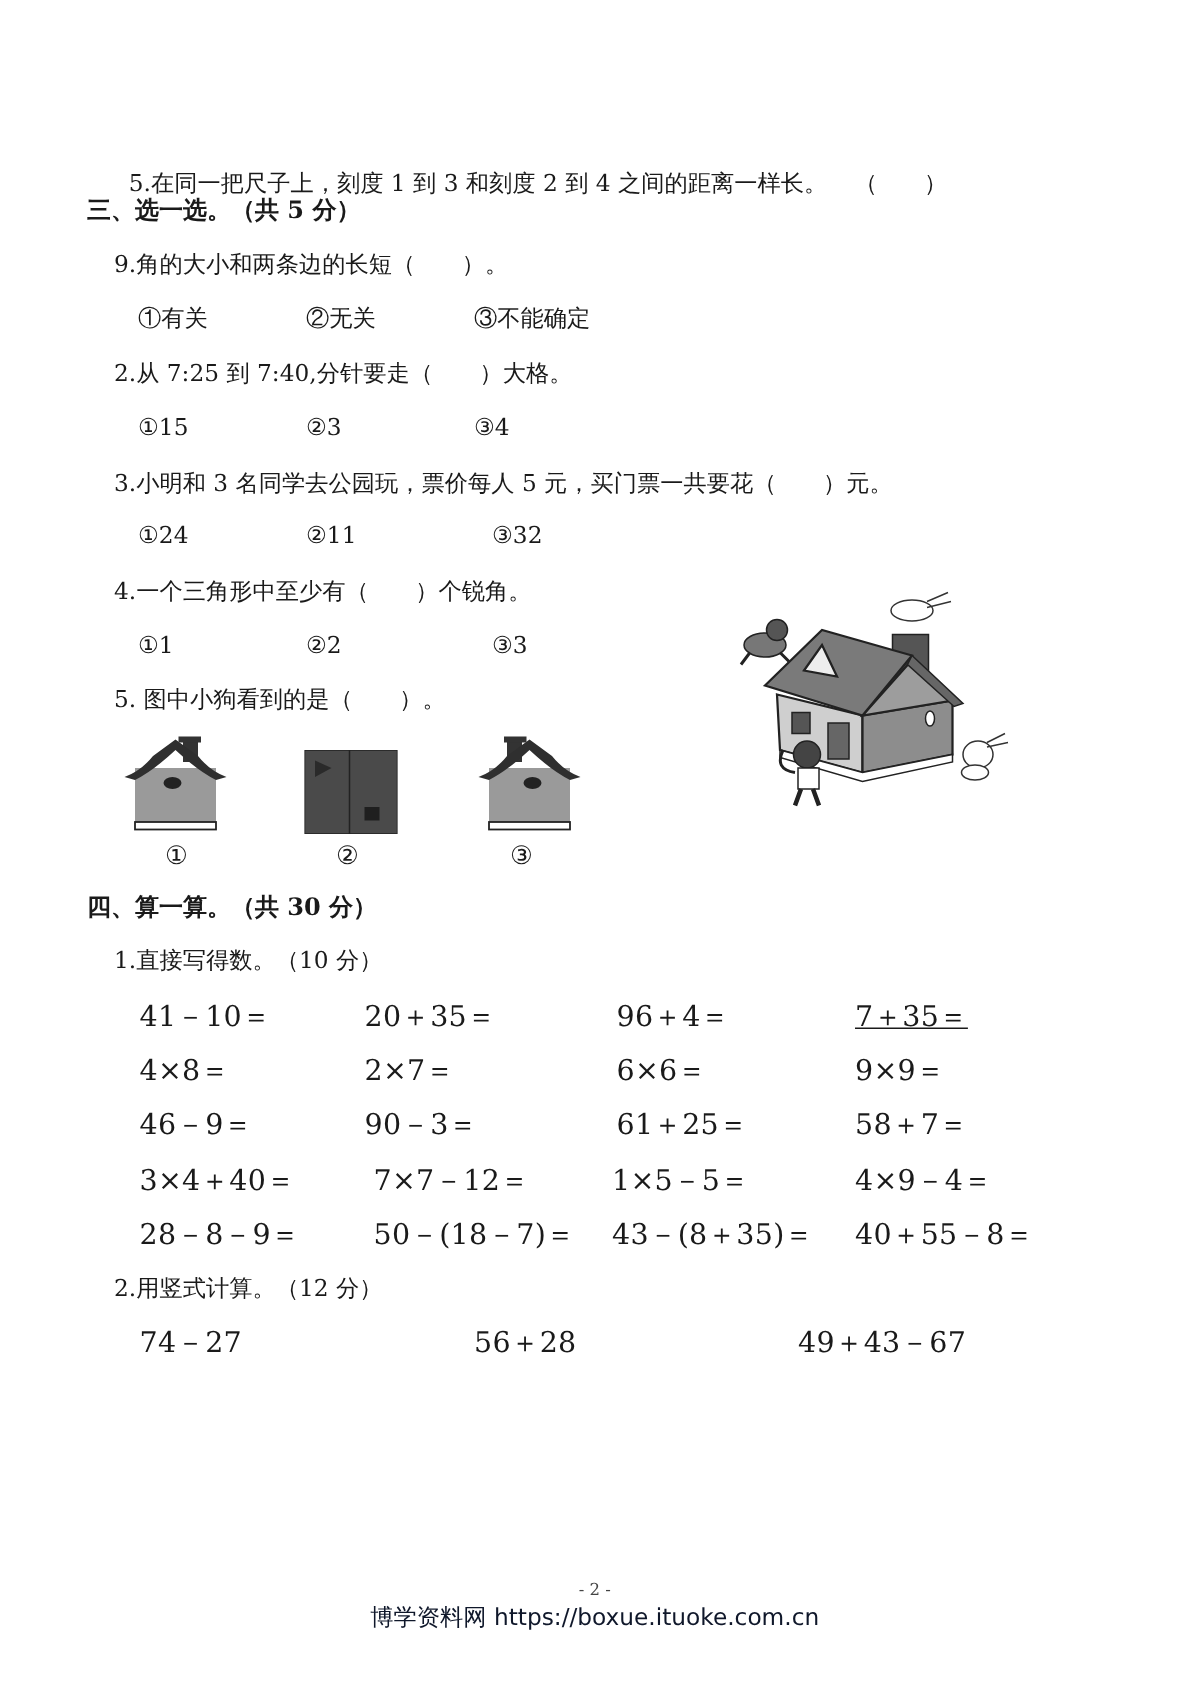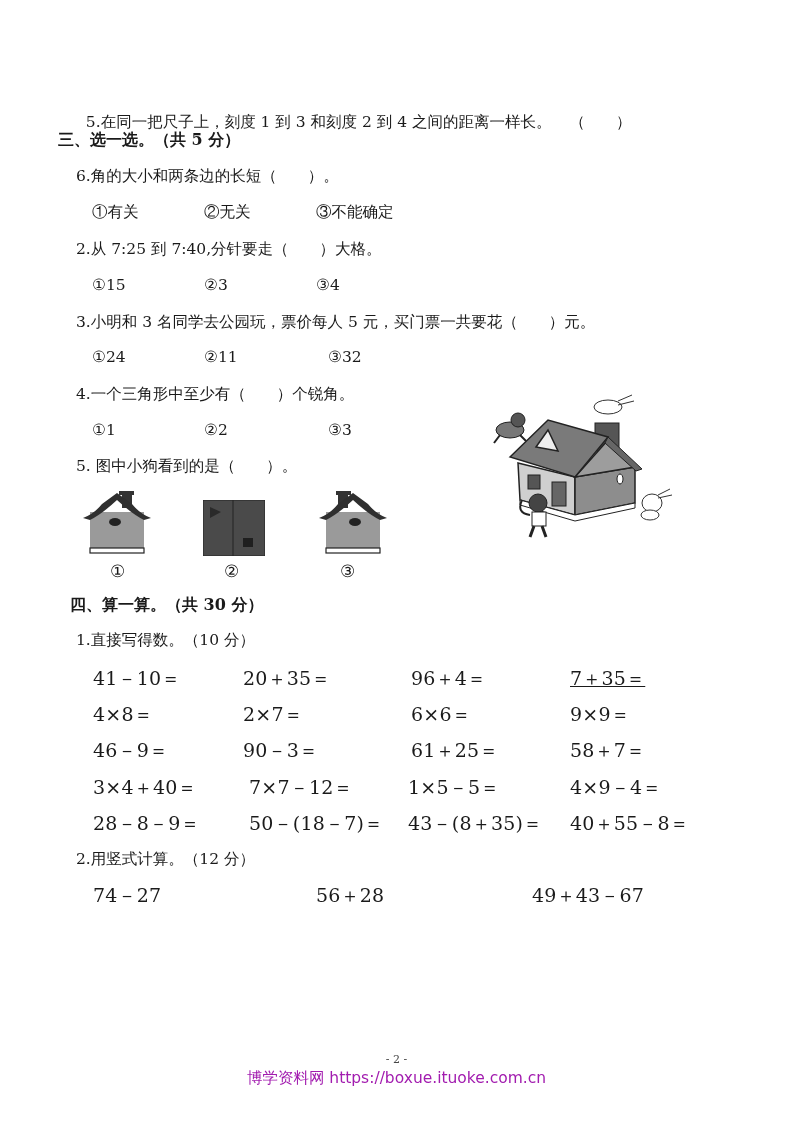--- a/index.html
+++ b/index.html
@@ -3,33 +3,33 @@
   <meta charset="utf-8">
   <style>
     * { margin: 0; padding: 0; box-sizing: border-box; }
     html, body { width: 793px; height: 1122px; background: #ffffff; overflow: hidden; }
     body { position: relative; font-family: "DejaVu Serif", "Liberation Serif", serif; color: #1a1a1a; }
     .t { position: absolute; white-space: pre; font-size: 15.5px; line-height: 20px; }
     .h { font-weight: bold; font-size: 16px; }
     .opt { position: absolute; white-space: pre; font-size: 15.5px; line-height: 20px; }
     .eq { position: absolute; white-space: pre; font-size: 19px; line-height: 20px; letter-spacing: 0.2px; }
     .footer-page { position: absolute; top: 1053px; left: 0; width: 793px; text-align: center; font-size: 11px; color: #444; }
-    .footer-site { position: absolute; top: 1068px; left: 0; width: 793px; text-align: center; font-family: "DejaVu Sans", sans-serif; font-size: 15.5px; color: #a21caf; }
+    .footer-site { position: absolute; top: 1068px; left: 0; width: 793px; text-align: center; font-family: "DejaVu Sans", sans-serif; font-size: 15.5px; color: #0f172a; }
     svg { position: absolute; }
   </style>
 </head>
 <body>
 
 <div class="t" style="top:92px;left:76px;">
   <span>5.在同一把尺子上，刻度 1 到 3 和刻度 2 到 4 之间的距离一样长。</span><span style="margin-left:18px;">（　　）</span>
 </div>
 
 <div class="t h" style="top:130px;left:58px;">三、选一选。（共 5 分）</div>
 
-<div class="t" style="top:166px;left:76px;">6.角的大小和两条边的长短（　　）。</div>
+<div class="t" style="top:166px;left:76px;">9.角的大小和两条边的长短（　　）。</div>
 <div class="opt" style="top:202px;left:92px;">①有关</div>
 <div class="opt" style="top:202px;left:204px;">②无关</div>
 <div class="opt" style="top:202px;left:316px;">③不能确定</div>
 
 <div class="t" style="top:239px;left:76px;">2.从 7:25 到 7:40,分针要走（　　）大格。</div>
 <div class="opt" style="top:275px;left:92px;">①15</div>
 <div class="opt" style="top:275px;left:204px;">②3</div>
 <div class="opt" style="top:275px;left:316px;">③4</div>
 
 <div class="t" style="top:312px;left:76px;">3.小明和 3 名同学去公园玩，票价每人 5 元，买门票一共要花（　　）元。</div>
@@ -106,21 +106,21 @@
   <circle cx="58" cy="118" r="9" fill="#444" stroke="#222"></circle>
   <rect x="52" y="127" width="14" height="14" fill="#fff" stroke="#222"></rect>
   <path d="M54 141 L50 152 M62 141 L66 152" stroke="#222" stroke-width="3"></path>
   <path d="M50 130 Q36 128 42 115" stroke="#222" stroke-width="2" fill="none"></path>
 
   <ellipse cx="172" cy="118" rx="10" ry="9" fill="#fff" stroke="#333"></ellipse>
   <path d="M178 110 L190 104 M178 113 L192 110" stroke="#333" fill="none"></path>
   <ellipse cx="170" cy="130" rx="9" ry="5" fill="#fff" stroke="#333"></ellipse>
 </svg>
 
-<div class="t h" style="top:595px;left:58px;margin-left:12px;">四、算一算。（共 30 分）</div>
+<div class="t h" style="top:595px;left:58px;">四、算一算。（共 30 分）</div>
 <div class="t" style="top:630px;left:76px;">1.直接写得数。（10 分）</div>
 
 <div class="eq" style="top:668px;left:93px;">41－10＝</div>
 <div class="eq" style="top:668px;left:243px;">20＋35＝</div>
 <div class="eq" style="top:668px;left:411px;">96＋4＝</div>
 <div class="eq" style="top:668px;left:570px;text-decoration:underline;">7＋35＝</div>
 
 <div class="eq" style="top:704px;left:93px;">4×8＝</div>
 <div class="eq" style="top:704px;left:243px;">2×7＝</div>
 <div class="eq" style="top:704px;left:411px;">6×6＝</div>

